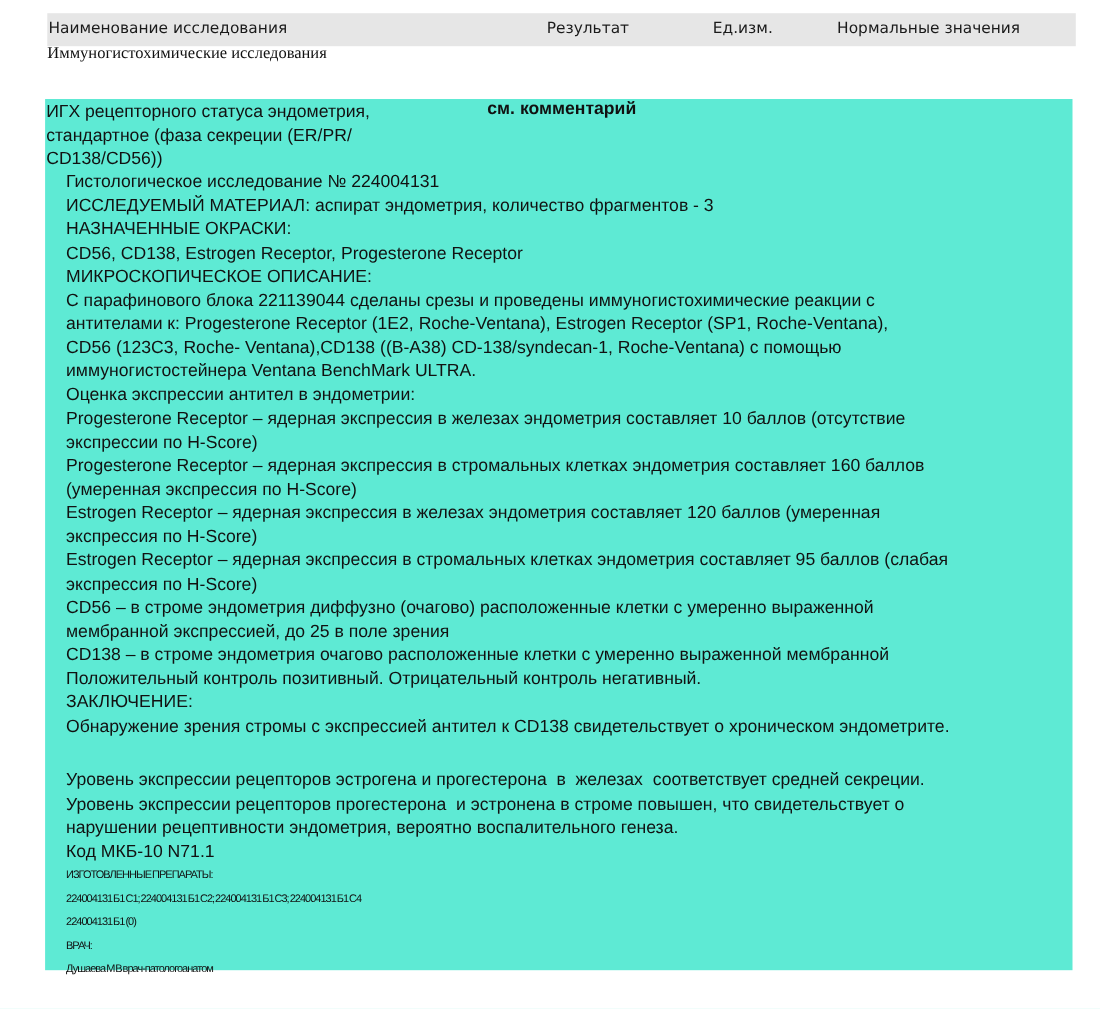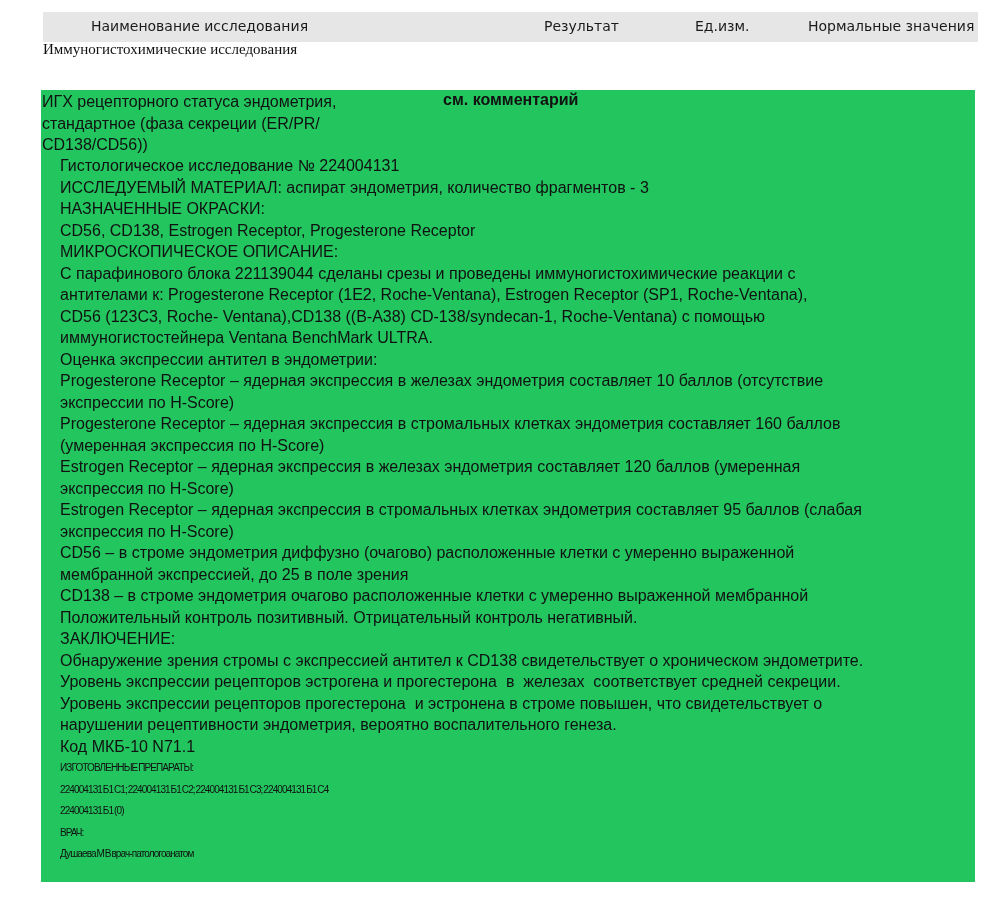--- a/index.html
+++ b/index.html
@@ -23,21 +23,20 @@
       height: 30px;
       background: #e6e6e6;
       font-family: "DejaVu Sans", sans-serif;
       font-size: 14px;
       color: #1a1a1a;
     }
     .header-bar span {
       position: absolute;
       top: 6px;
       white-space: nowrap;
-      padding-left: 47px;
     }
     .hdr-name { left: 1px; }
     .hdr-result { left: 454px; text-align: center; }
     .hdr-unit { left: 605px; }
     .hdr-norm { left: 718px; }
 
     .section-title {
       position: absolute;
       left: 43px;
       top: 41px;
@@ -45,21 +44,21 @@
       font-size: 15px;
       white-space: nowrap;
     }
 
     .block {
       position: absolute;
       left: 41px;
       top: 90px;
       width: 934px;
       height: 792px;
-      background: #22c55e;
+      background: #5eead4;
     }
     .test-name {
       position: absolute;
       left: 1px;
       top: 1px;
       width: 360px;
       font-size: 16px;
       line-height: 21.5px;
     }
     .test-result {
@@ -128,21 +127,21 @@
     <span class="line">экспрессия по H-Score)</span>
     <span class="line">Estrogen Receptor – ядерная экспрессия в стромальных клетках эндометрия составляет 95 баллов (слабая</span>
     <span class="line">экспрессия по H-Score)</span>
     <span class="line">CD56 – в строме эндометрия диффузно (очагово) расположенные клетки с умеренно выраженной</span>
     <span class="line">мембранной экспрессией, до 25 в поле зрения</span>
     <span class="line">CD138 – в строме эндометрия очагово расположенные клетки с умеренно выраженной мембранной</span>
 
     <span class="line">Положительный контроль позитивный. Отрицательный контроль негативный.</span>
     <span class="line">ЗАКЛЮЧЕНИЕ:</span>
     <span class="line">Обнаружение зрения стромы с экспрессией антител к CD138 свидетельствует о хроническом эндометрите.</span>
-    <span class="line" style="white-space: pre;">Уровень экспрессии рецепторов эстрогена и прогестерона  в  железах  соответствует средней секреции.</span>
+    <span class="line" style="white-space: pre; margin-top: 28px;">Уровень экспрессии рецепторов эстрогена и прогестерона  в  железах  соответствует средней секреции.</span>
     <span class="line" style="white-space: pre;">Уровень экспрессии рецепторов прогестерона  и эстронена в строме повышен, что свидетельствует о</span>
     <span class="line">нарушении рецептивности эндометрия, вероятно воспалительного генеза.</span>
     <span class="line">Код МКБ-10 N71.1</span>
 
     <span class="line condensed">ИЗГОТОВЛЕННЫЕ ПРЕПАРАТЫ:</span>
     <span class="line condensed">224004131 Б1 С1; 224004131 Б1 С2; 224004131 Б1 С3; 224004131 Б1 С4</span>
     <span class="line condensed">224004131 Б1 (0)</span>
     <span class="line condensed">ВРАЧ:</span>
     <span class="line condensed">Душаева М В врач-патологоанатом</span>
   </div>

